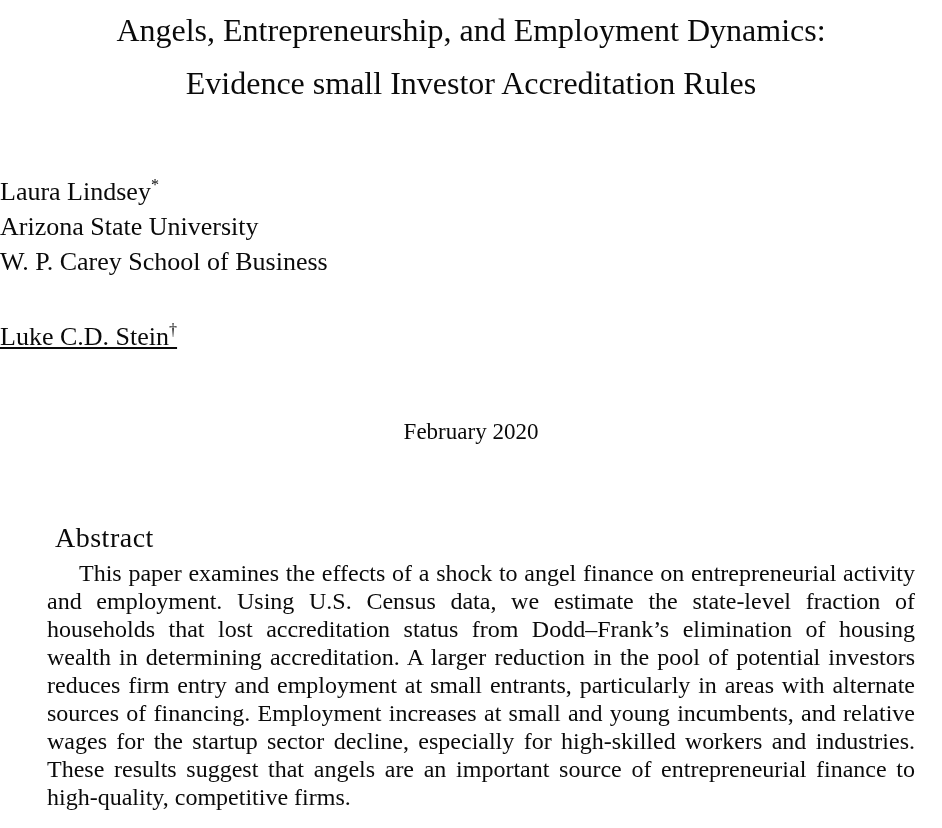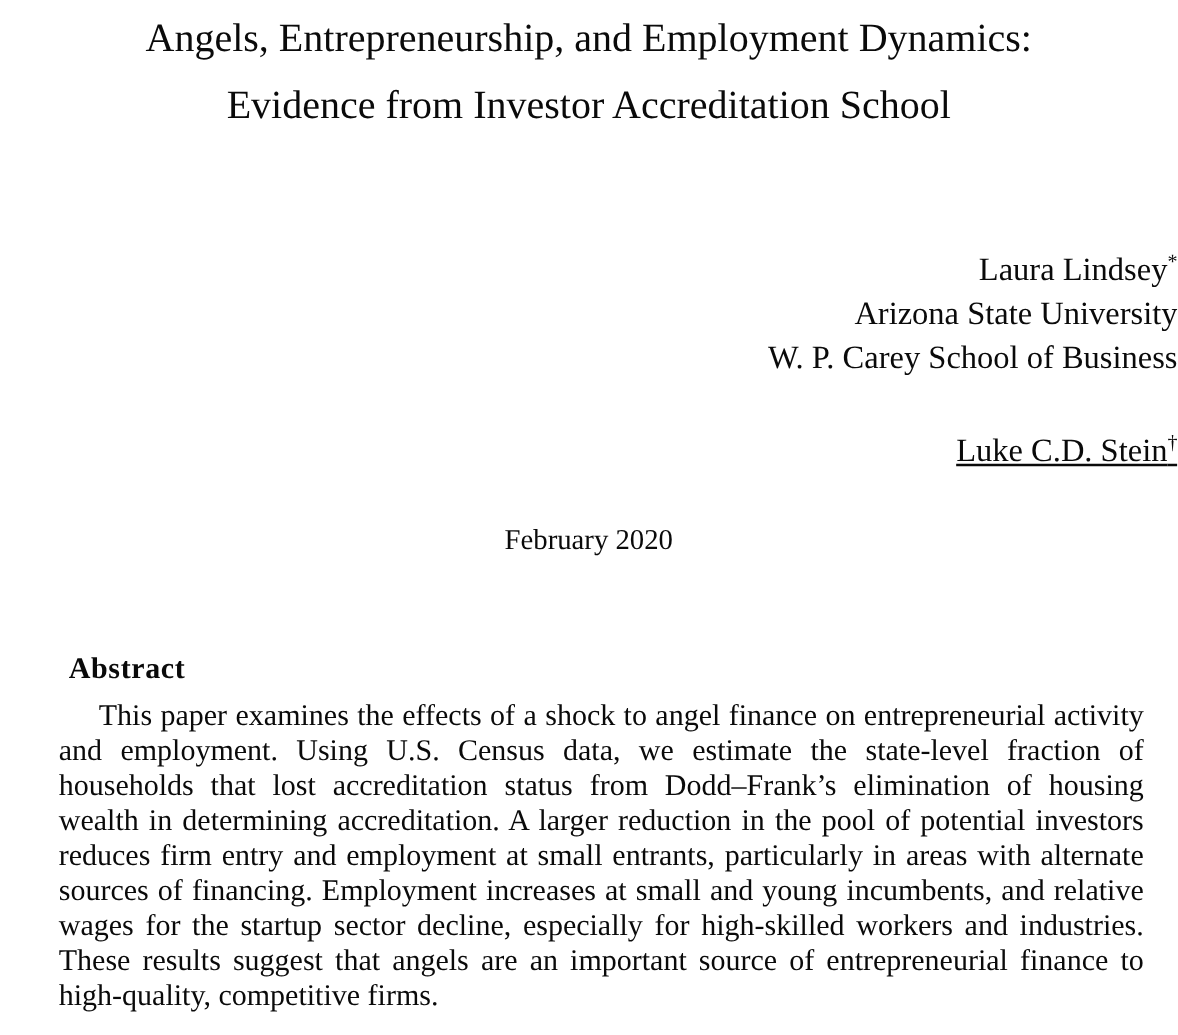--- a/index.html
+++ b/index.html
@@ -27,24 +27,23 @@
     line-height: 53px;
     text-align: center;
   }
   .title .title-line {
     display: block;
   }
   .author-block {
     position: absolute;
     left: 0;
     width: 942px;
-    text-align: right;
+    text-align: left;
     font-size: 26px;
     line-height: 35px;
-    margin-top: 24px;
   }
   .author-block-1 { top: 174px; }
   .author-block-2 { top: 319px; text-decoration: underline; }
   .footnote-mark {
     font-size: 62%;
     vertical-align: super;
     line-height: 0;
   }
   .date {
     position: absolute;
@@ -53,22 +52,22 @@
     width: 942px;
     text-align: center;
     font-size: 23px;
     line-height: 35px;
   }
   .abstract-heading {
     position: absolute;
     top: 522px;
     left: 55px;
     margin: 0;
-    font-size: 24px;
-    font-weight: 700;
+    font-size: 28px;
+    font-weight: 400;
     letter-spacing: 0.5px;
   }
   .abstract-text {
     position: absolute;
     top: 559px;
     left: 47px;
     width: 868px;
     margin: 0;
     font-size: 24px;
     line-height: 28px;
@@ -76,21 +75,21 @@
     text-indent: 32px;
   }
 </style>
 </head>
 <body>
 
 <div class="page">
 
   <h1 class="title">
     <span class="title-line">Angels, Entrepreneurship, and Employment Dynamics:</span>
-    <span class="title-line">Evidence from Investor Accreditation School</span>
+    <span class="title-line">Evidence small Investor Accreditation Rules</span>
   </h1>
 
   <div class="author-block author-block-1">
     <div><span>Laura Lindsey</span><sup class="footnote-mark">*</sup></div>
     <div>Arizona State University</div>
     <div>W. P. Carey School of Business</div>
   </div>
 
   <div class="author-block author-block-2">
     <div><span>Luke C.D. Stein</span><sup class="footnote-mark">†</sup></div>

